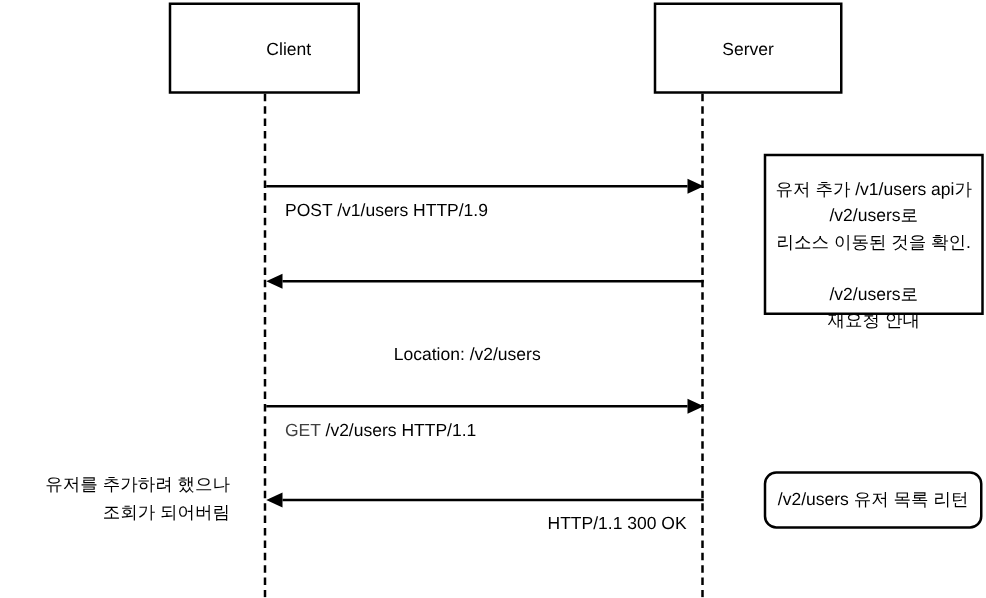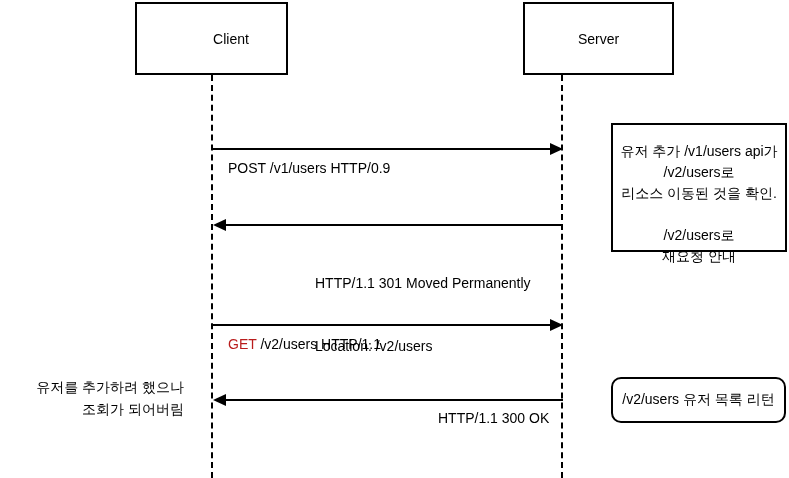--- a/index.html
+++ b/index.html
@@ -46,21 +46,21 @@
     border-top: 6px solid transparent;
     border-bottom: 6px solid transparent;
   }
   .arrowhead.right { border-left: 13px solid #000000; }
   .arrowhead.left  { border-right: 13px solid #000000; }
   .msg-label {
     position: absolute;
     white-space: pre;
     line-height: 21px;
   }
-  .red { color: #b91c1c; }
+  .red { color: #404040; }
   .note-box {
     position: absolute;
     border: 2px solid #000000;
     background: #ffffff;
     text-align: center;
   }
   .note-server {
     left: 611px; top: 123px; width: 176px; height: 129px;
     padding-top: 16px;
   }
@@ -88,26 +88,25 @@
   </div>
   <div class="actor actor-server">
     <span>Server</span>
   </div>
 
   <div class="lifeline lifeline-client"></div>
   <div class="lifeline lifeline-server"></div>
 
   <div class="msg-line" style="left:213px; top:148px;"></div>
   <div class="arrowhead right" style="left:550px; top:143px;"></div>
-  <div class="msg-label" style="left:228px; top:158px;">POST /v1/users HTTP/0.9</div>
+  <div class="msg-label" style="left:228px; top:158px;">POST /v1/users HTTP/1.9</div>
 
   <div class="msg-line" style="left:226px; top:224px;"></div>
   <div class="arrowhead left" style="left:213px; top:219px;"></div>
   <div class="msg-label" style="left:315px; top:231px;">
-    <div>HTTP/1.1 301 Moved Permanently</div>
     <div>Location: /v2/users</div>
   </div>
 
   <div class="msg-line" style="left:213px; top:324px;"></div>
   <div class="arrowhead right" style="left:550px; top:319px;"></div>
   <div class="msg-label" style="left:228px; top:334px;"><span class="red">GET</span><span> /v2/users HTTP/1.1</span></div>
 
   <div class="msg-line" style="left:226px; top:399px;"></div>
   <div class="arrowhead left" style="left:213px; top:394px;"></div>
   <div class="msg-label" style="left:438px; top:408px;">HTTP/1.1 300 OK</div>

